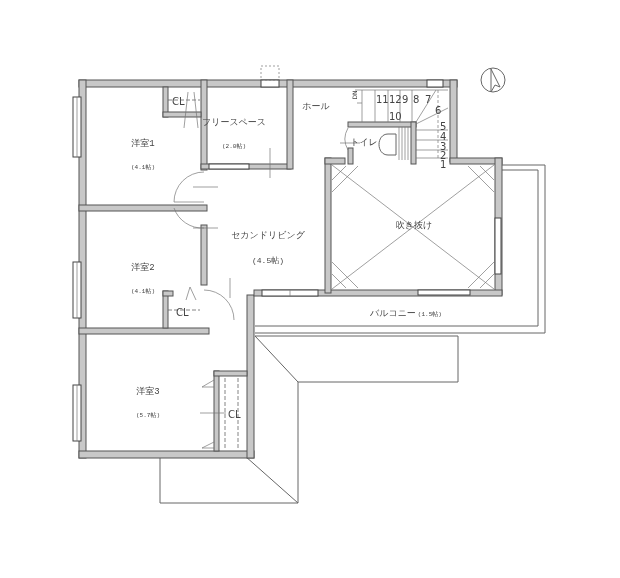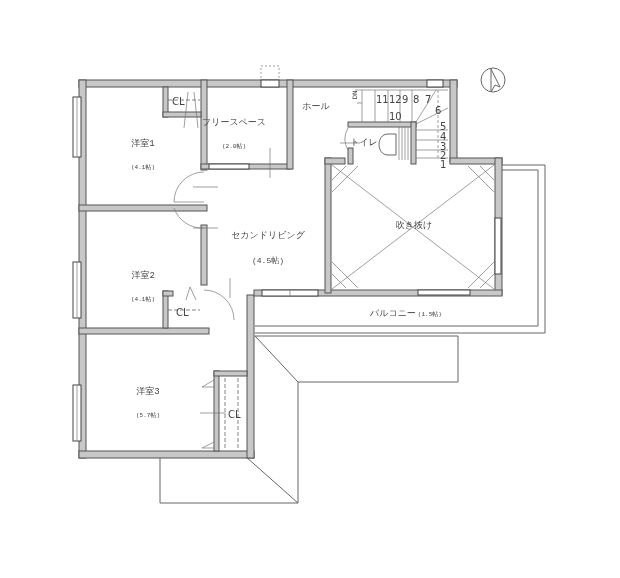--- a/index.html
+++ b/index.html
@@ -175,21 +175,21 @@
       <circle class="ln" cx="493" cy="80" r="12"></circle>
       <polyline class="ln" points="491,69 491,92 495,85 500,87 491,69"></polyline>
     </g>
   </svg>
 
   
   <div class="lbl" style="left:143px; top:140px;">
     <span class="name">洋室1</span>
     <span class="area">(4.1帖)</span>
   </div>
-  <div class="lbl" style="left:143px; top:272px;text-align:right;">
+  <div class="lbl" style="left:143px; top:264px;">
     <span class="name">洋室2</span>
     <span class="area">(4.1帖)</span>
   </div>
   <div class="lbl" style="left:148px; top:388px;">
     <span class="name">洋室3</span>
     <span class="area">(5.7帖)</span>
   </div>
   <div class="lbl" style="left:234px; top:119px;">
     <span class="name">フリースペース</span>
     <span class="area">(2.0帖)</span>

